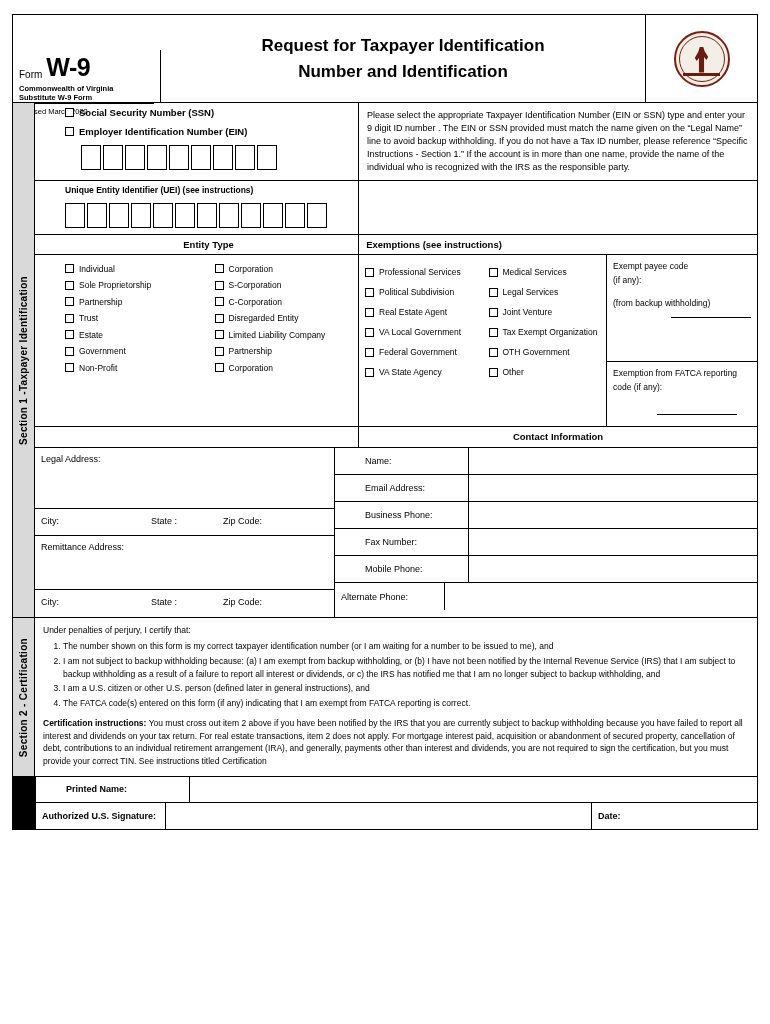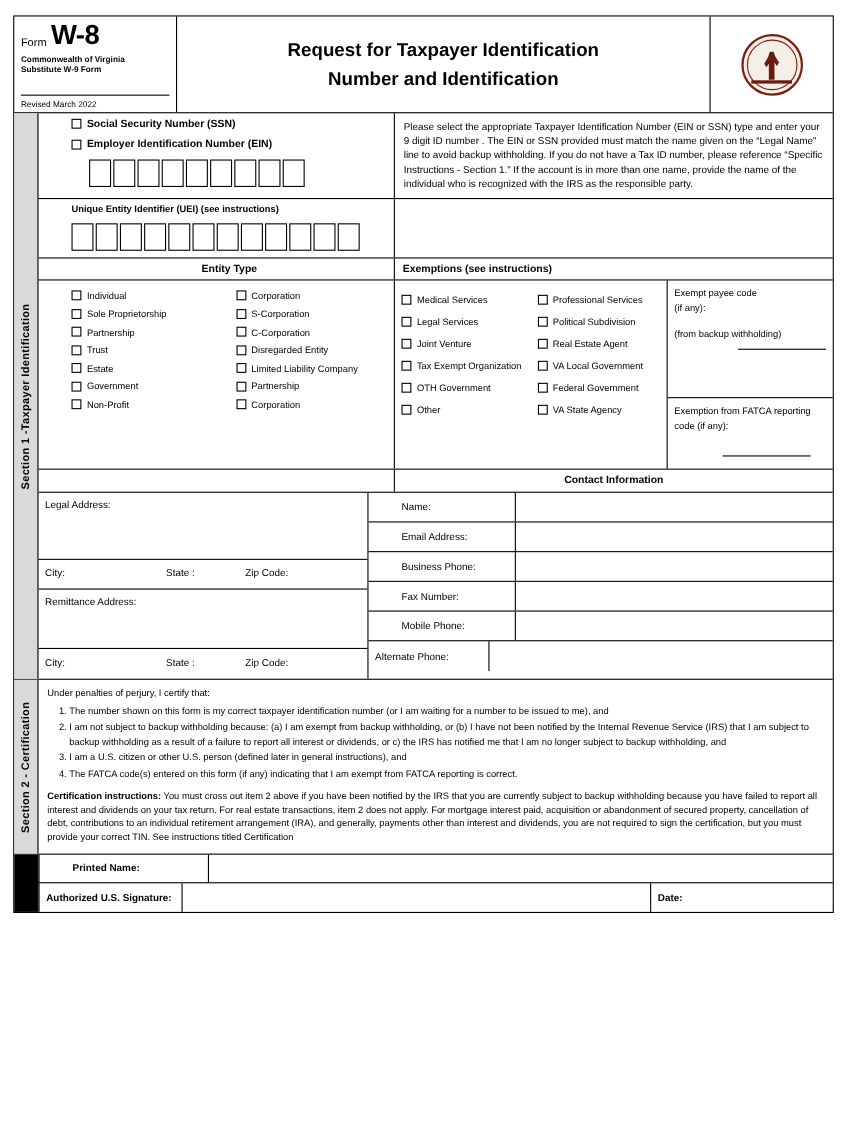--- a/index.html
+++ b/index.html
@@ -25,21 +25,21 @@
   
   .hdr {
     display: flex;
     border-bottom: 1.5px solid #000;
     height: 88px;
   }
   .hdr-left {
     width: 148px;
     border-right: 1.5px solid #000;
     padding: 5px 6px 3px 6px;
-    display: flex; flex-direction: column;
+    display: flex; flex-direction: column; margin-top: 35px;
   }
   .formline { display: flex; align-items: flex-end; gap: 4px; }
   .formword { font-size: 10px; }
   .w9 { font-size: 25px; font-weight: bold; letter-spacing: -0.5px; line-height: 1; }
   .cov { font-size: 7.5px; font-weight: bold; margin-top: 4px; line-height: 1.25; }
   .sub { font-size: 7.5px; font-weight: bold; line-height: 1.25; }
   .rev {
     font-size: 7.5px;
     margin-top: auto;
     border-top: 1px solid #000;
@@ -171,21 +171,21 @@
 </head>
 <body>
 
 <div class="page">
   <div class="form">
 
     <div class="hdr">
       <div class="hdr-left">
         <div class="formline">
           <span class="formword">Form</span>
-          <span class="w9">W-8</span>
+          <span class="w9">W-9</span>
         </div>
         <div class="cov">Commonwealth of Virginia</div>
         <div class="sub">Substitute W-9 Form</div>
         <div class="rev">Revised March 2022</div>
       </div>
       <div class="hdr-mid">
         <div>
           <div class="hdr-title">Request for Taxpayer Identification</div>
           <div class="hdr-title">Number and Identification</div>
         </div>
@@ -324,20 +324,46 @@
                   </div>
               </div>
             </div>
           </div>
 
           <div class="eclass br">
             <div class="eclass-grid">
               <div class="eclass-col">
                 <div class="chkline">
                     <span class="chk"></span>
+                    <span>Professional Services</span>
+                  </div>
+                <div class="chkline">
+                    <span class="chk"></span>
+                    <span>Political Subdivision</span>
+                  </div>
+                <div class="chkline">
+                    <span class="chk"></span>
+                    <span>Real Estate Agent</span>
+                  </div>
+                <div class="chkline">
+                    <span class="chk"></span>
+                    <span>VA Local Government</span>
+                  </div>
+                <div class="chkline">
+                    <span class="chk"></span>
+                    <span>Federal Government</span>
+                  </div>
+                <div class="chkline">
+                    <span class="chk"></span>
+                    <span>VA State Agency</span>
+                  </div>
+              </div>
+              <div class="eclass-col">
+                <div class="chkline">
+                    <span class="chk"></span>
                     <span>Medical Services</span>
                   </div>
                 <div class="chkline">
                     <span class="chk"></span>
                     <span>Legal Services</span>
                   </div>
                 <div class="chkline">
                     <span class="chk"></span>
                     <span>Joint Venture</span>
                   </div>
@@ -345,46 +371,20 @@
                     <span class="chk"></span>
                     <span>Tax Exempt Organization</span>
                   </div>
                 <div class="chkline">
                     <span class="chk"></span>
                     <span>OTH Government</span>
                   </div>
                 <div class="chkline">
                     <span class="chk"></span>
                     <span>Other</span>
-                  </div>
-              </div>
-              <div class="eclass-col">
-                <div class="chkline">
-                    <span class="chk"></span>
-                    <span>Professional Services</span>
-                  </div>
-                <div class="chkline">
-                    <span class="chk"></span>
-                    <span>Political Subdivision</span>
-                  </div>
-                <div class="chkline">
-                    <span class="chk"></span>
-                    <span>Real Estate Agent</span>
-                  </div>
-                <div class="chkline">
-                    <span class="chk"></span>
-                    <span>VA Local Government</span>
-                  </div>
-                <div class="chkline">
-                    <span class="chk"></span>
-                    <span>Federal Government</span>
-                  </div>
-                <div class="chkline">
-                    <span class="chk"></span>
-                    <span>VA State Agency</span>
                   </div>
               </div>
             </div>
           </div>
 
           <div class="exempt">
             <div class="exempt-inner bb" style="height:107px;">
               <div>Exempt payee code</div>
               <div>(if any):</div>
               <div style="height:10px;"></div>

